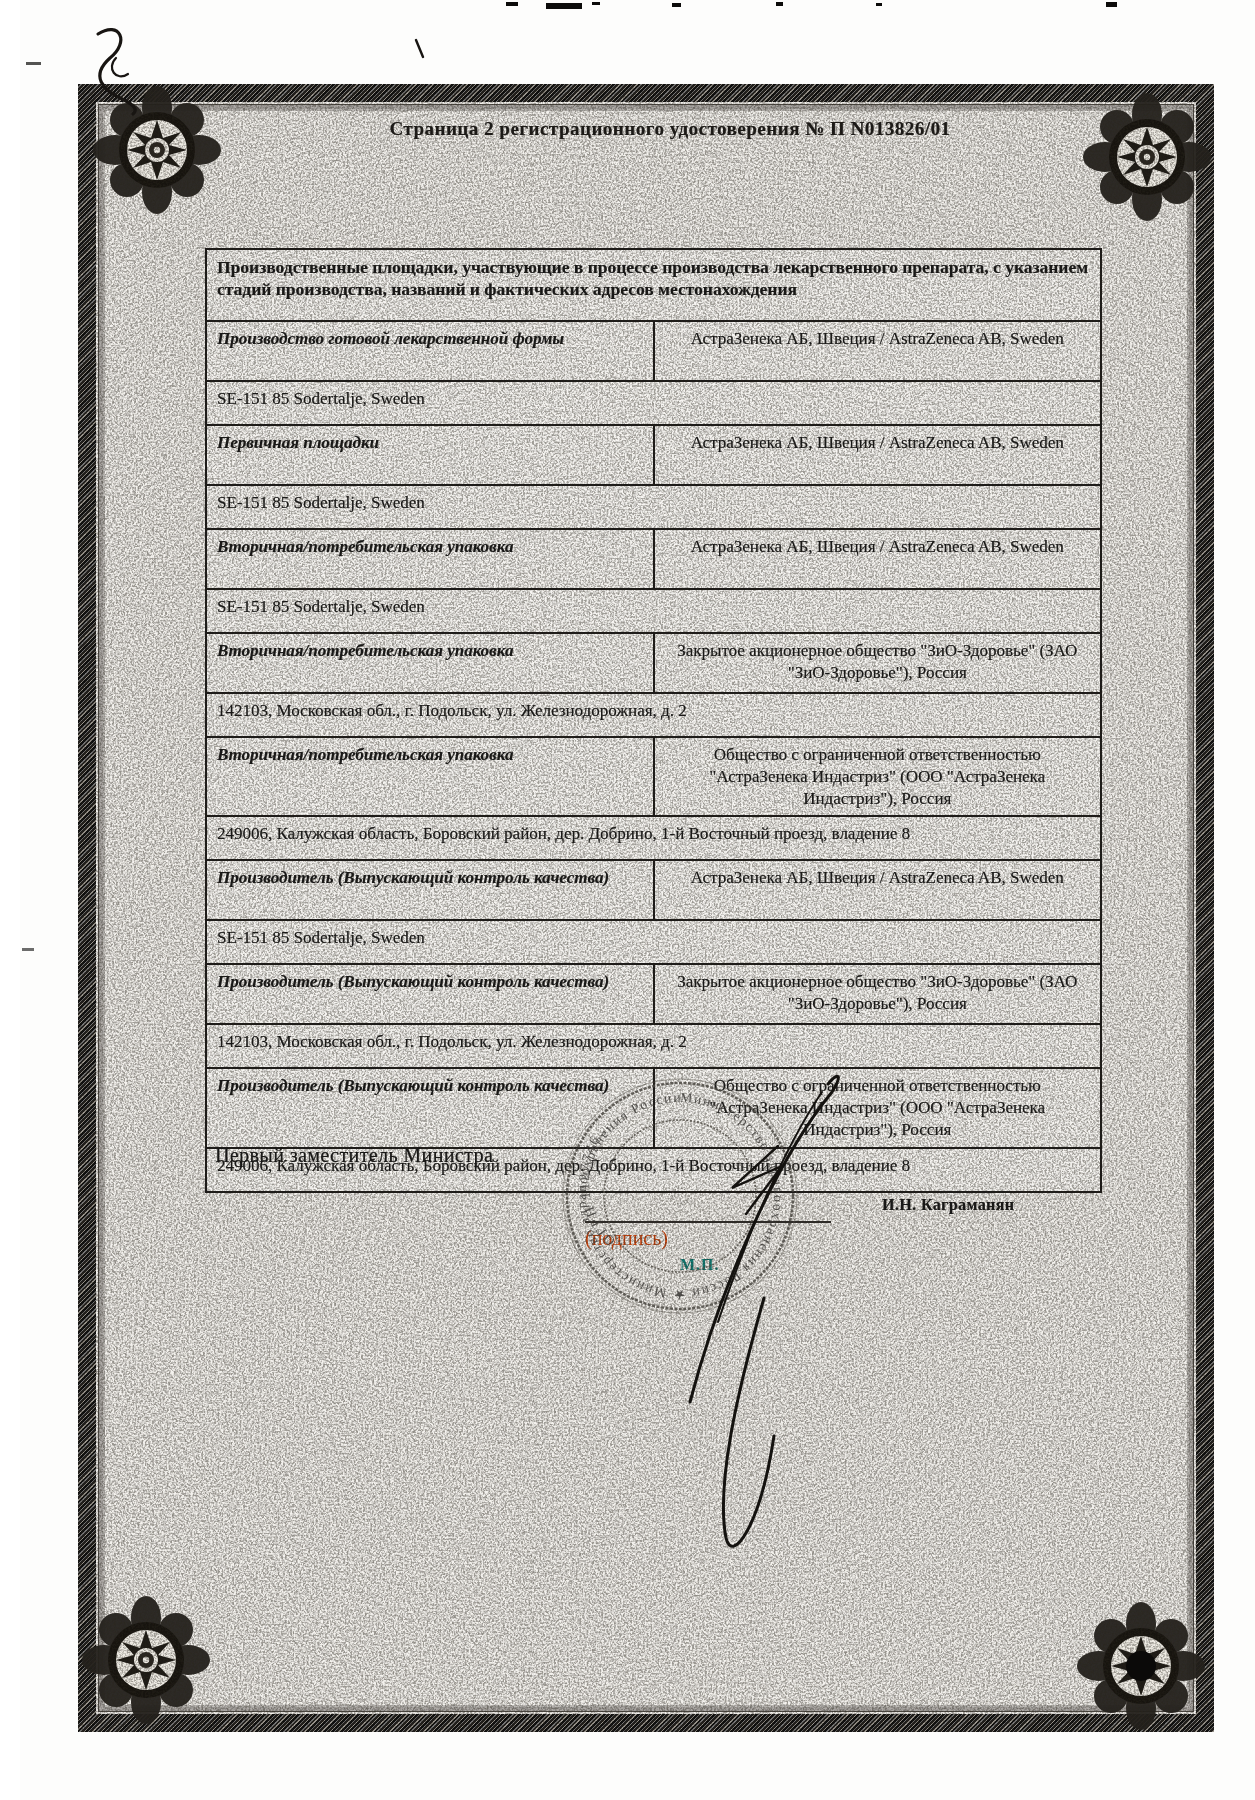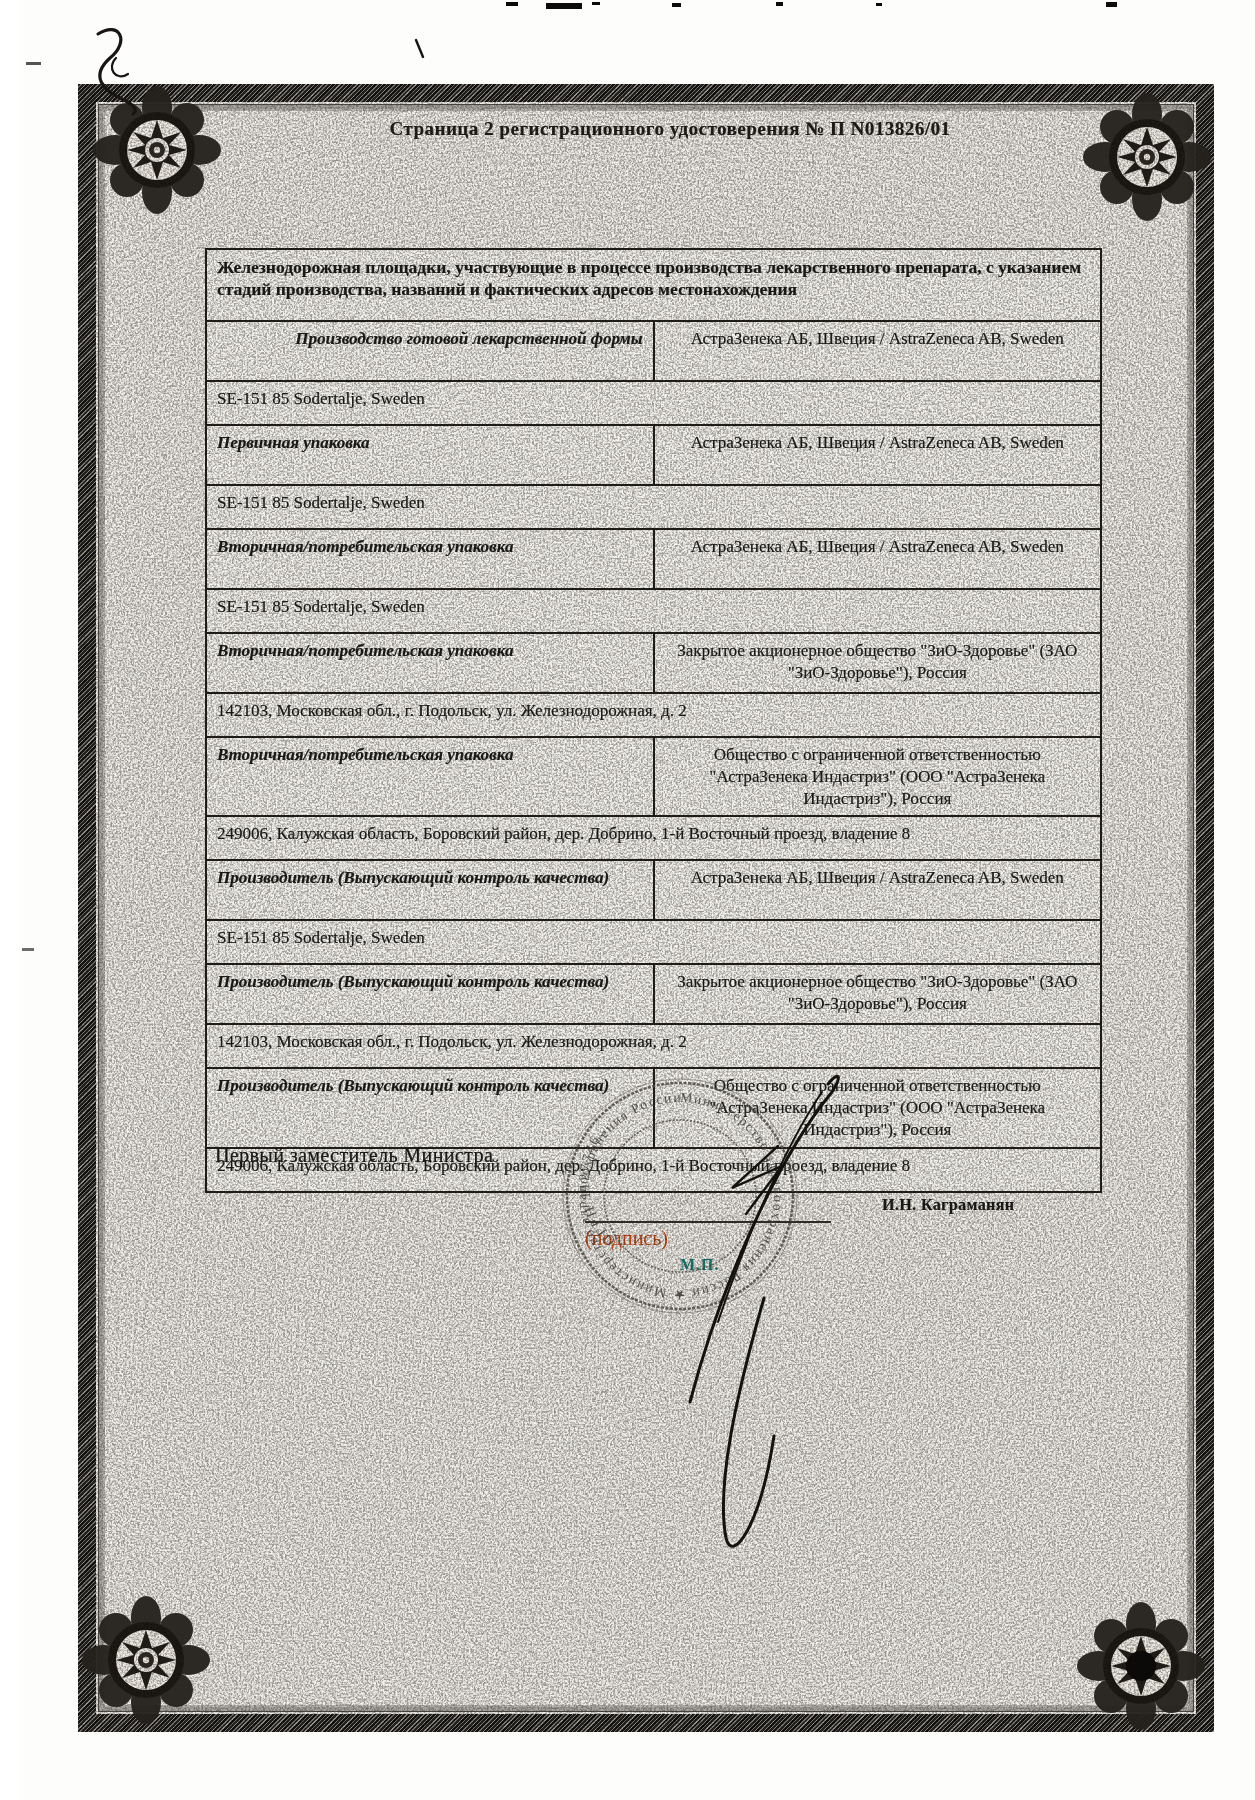--- a/index.html
+++ b/index.html
@@ -123,31 +123,31 @@
     </svg>
   <svg class="rosette" style="left:1057px;top:1602px">
       <use href="#rosette"></use>
     </svg>
 
   <div class="title">Страница 2 регистрационного удостоверения № П N013826/01</div>
 
   <table class="t">
     <tbody id="tbody">
       <tr>
-        <td class="hdr" colspan="2">Железнодорожная площадки, участвующие в процессе производства лекарственного препарата, с указанием стадий производства, названий и фактических адресов местонахождения</td>
+        <td class="hdr" colspan="2">Производственные площадки, участвующие в процессе производства лекарственного препарата, с указанием стадий производства, названий и фактических адресов местонахождения</td>
       </tr>
     <tr>
-          <td class="stage" style="width: 515px; text-align: right;">Производство готовой лекарственной формы</td>
-          <td class="manu">АстраЗенека АБ, Швеция / AstraZeneca AB, Sweden</td>
-        </tr>
-        <tr>
-          <td class="addr" colspan="2">SE-151 85 Sodertalje, Sweden</td>
-        </tr>
-        <tr>
-          <td class="stage" style="width: 515px;">Первичная упаковка</td>
+          <td class="stage" style="width: 515px;">Производство готовой лекарственной формы</td>
+          <td class="manu">АстраЗенека АБ, Швеция / AstraZeneca AB, Sweden</td>
+        </tr>
+        <tr>
+          <td class="addr" colspan="2">SE-151 85 Sodertalje, Sweden</td>
+        </tr>
+        <tr>
+          <td class="stage" style="width: 515px;">Первичная площадки</td>
           <td class="manu">АстраЗенека АБ, Швеция / AstraZeneca AB, Sweden</td>
         </tr>
         <tr>
           <td class="addr" colspan="2">SE-151 85 Sodertalje, Sweden</td>
         </tr>
         <tr>
           <td class="stage" style="width: 515px;">Вторичная/потребительская упаковка</td>
           <td class="manu">АстраЗенека АБ, Швеция / AstraZeneca AB, Sweden</td>
         </tr>
         <tr>

